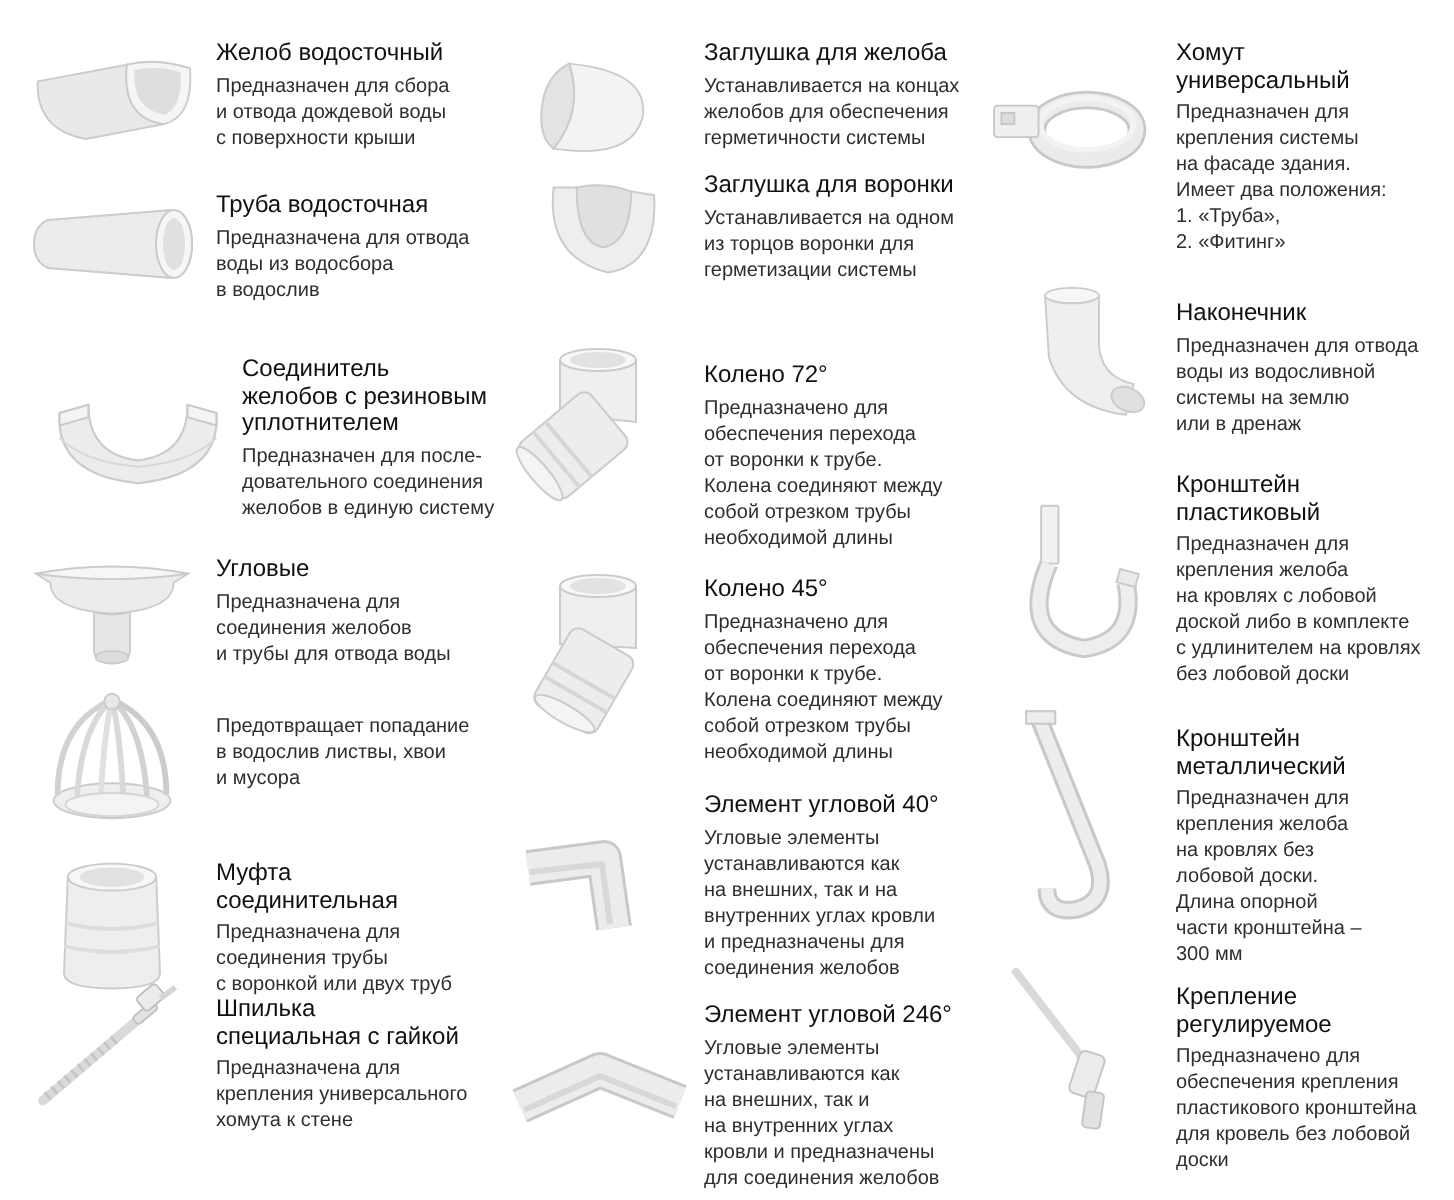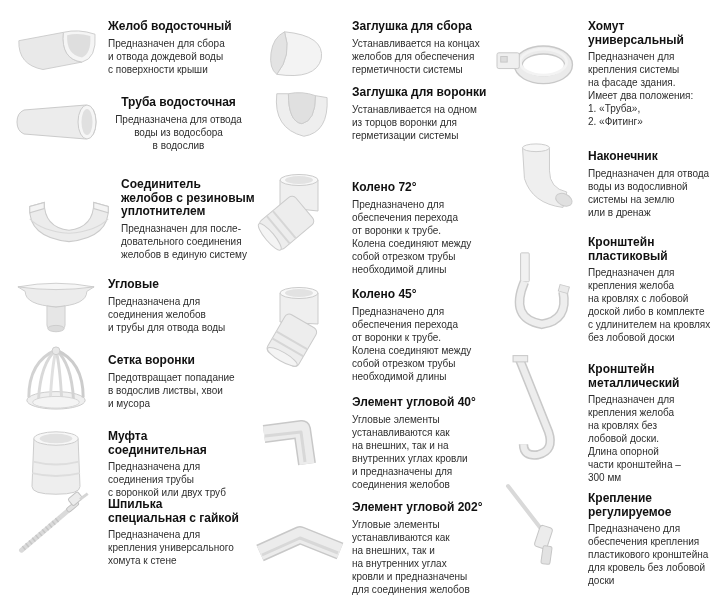--- a/index.html
+++ b/index.html
@@ -2,21 +2,21 @@
 <html><head>
 <meta charset="utf-8">
 <style>
   html,body{margin:0;padding:0;background:#ffffff;}
   .page{position:relative;width:727px;height:600px;background:#ffffff;overflow:hidden;
         font-family:"Liberation Sans", sans-serif;color:#1a1a1a;}
   .item{position:absolute;width:243px;}
   .fig{position:absolute;left:0;width:96px;display:flex;align-items:center;justify-content:center;}
   .fig svg{width:100%;height:100%;}
   .txt{margin-left:100px;width:141px;}
-  .title{margin:0;font-size:12px;font-weight:bold;line-height:13.5px;white-space:pre-line;color:#111;}
+  .title{margin:0;font-size:12px;font-weight:normal;line-height:13.5px;white-space:pre-line;color:#111;}
   .desc{margin:3px 0 0 0;font-size:10px;line-height:13px;white-space:pre-line;color:#2e2e2e;}
 </style>
 </head>
 <body>
 
 <div class="page">
 
   <div class="item" style="left:8px;top:20px;">
     <div class="fig" style="top:4px;height:52px;">
       <svg viewBox="0 0 92 56">
@@ -26,21 +26,21 @@
       </svg>
     </div>
     <div class="txt">
       <h3 class="title">Желоб водосточный</h3>
       <p class="desc">Предназначен для сбора
 и отвода дождевой воды
 с поверхности крыши</p>
     </div>
   </div>
 
-  <div class="item" style="left:8px;top:96px;text-align:center;">
+  <div class="item" style="left:8px;top:96px;">
     <div class="fig" style="top:2px;height:50px;">
       <svg viewBox="0 0 92 50">
         <path d="M14 12 L76 7 Q86 9 86 24 Q86 39 76 41 L14 36 Q7 33 7 24 Q7 15 14 12 Z" fill="#ececec" stroke="#cbcbcb"></path>
         <ellipse cx="77" cy="24" rx="9" ry="17" fill="#f6f6f6" stroke="#cbcbcb"></ellipse>
         <ellipse cx="77" cy="24" rx="5.5" ry="13" fill="#e0e0e0"></ellipse>
       </svg>
     </div>
     <div class="txt">
       <h3 class="title">Труба водосточная</h3>
       <p class="desc">Предназначена для отвода
@@ -93,21 +93,20 @@
         <path d="M46 6 Q30 20 28 57" stroke="#d9d9d9" fill="none" stroke-width="3"></path>
         <path d="M46 6 Q42 22 40 59" stroke="#e0e0e0" fill="none" stroke-width="3"></path>
         <path d="M46 6 Q50 22 52 59" stroke="#d9d9d9" fill="none" stroke-width="3"></path>
         <path d="M46 6 Q62 20 64 57" stroke="#d2d2d2" fill="none" stroke-width="3"></path>
         <path d="M46 6 Q74 18 74 55" stroke="#cccccc" fill="none" stroke-width="3"></path>
         <circle cx="46" cy="7" r="4" fill="#e8e8e8" stroke="#cbcbcb"></circle>
         <ellipse cx="46" cy="60" rx="24" ry="6" fill="#f4f4f4" stroke="#d4d4d4"></ellipse>
       </svg>
     </div>
     <div class="txt">
-      <h3 class="title">Сетка воронки</h3>
       <p class="desc">Предотвращает попадание
 в водослив листвы, хвои
 и мусора</p>
     </div>
   </div>
 
   <div class="item" style="left:8px;top:430px;">
     <div class="fig" style="top:-3px;height:73px;">
       <svg viewBox="0 0 92 76">
         <path d="M23 12 L21 62 Q21 70 46 70 Q71 70 71 62 L69 12 Z" fill="#eeeeee" stroke="#cbcbcb"></path>
@@ -146,21 +145,21 @@
   </div>
 
   <div class="item" style="left:252px;top:20px;">
     <div class="fig" style="top:6px;height:58px;">
       <svg viewBox="0 0 92 60">
         <path d="M30 6 Q72 10 68 34 Q62 56 22 50 Q38 30 30 6 Z" fill="#f3f3f3" stroke="#cbcbcb"></path>
         <path d="M30 6 Q38 30 22 50 Q14 44 16 28 Q18 12 30 6 Z" fill="#e3e3e3" stroke="#cbcbcb"></path>
       </svg>
     </div>
     <div class="txt">
-      <h3 class="title">Заглушка для сбора</h3>
+      <h3 class="title">Заглушка для желоба</h3>
       <p class="desc">Устанавливается на концах
 желобов для обеспечения
 герметичности системы</p>
     </div>
   </div>
 
   <div class="item" style="left:252px;top:86px;">
     <div class="fig" style="top:0px;height:58px;">
       <svg viewBox="0 0 92 60">
         <path d="M22 8 Q18 44 50 52 Q76 48 74 12 L62 10 Q62 36 48 39 Q34 37 34 8 Z" fill="#eeeeee" stroke="#cbcbcb"></path>
@@ -246,21 +245,21 @@
 
   <div class="item" style="left:252px;top:501px;">
     <div class="fig" style="top:16px;height:62px;">
       <svg viewBox="0 0 92 62">
         <path d="M6 36 L46 18 L86 34" fill="none" stroke="#c8c8c8" stroke-width="18" stroke-linejoin="round"></path>
         <path d="M6 36 L46 18 L86 34" fill="none" stroke="#ececec" stroke-width="15" stroke-linejoin="round"></path>
         <path d="M8 38 L46 21 L84 36" fill="none" stroke="#d8d8d8" stroke-width="3" stroke-linejoin="round"></path>
       </svg>
     </div>
     <div class="txt">
-      <h3 class="title">Элемент угловой 202°</h3>
+      <h3 class="title">Элемент угловой 246°</h3>
       <p class="desc">Угловые элементы
 устанавливаются как
 на внешних, так и
 на внутренних углах
 кровли и предназначены
 для соединения желобов</p>
     </div>
   </div>
 
   <div class="item" style="left:488px;top:20px;">

